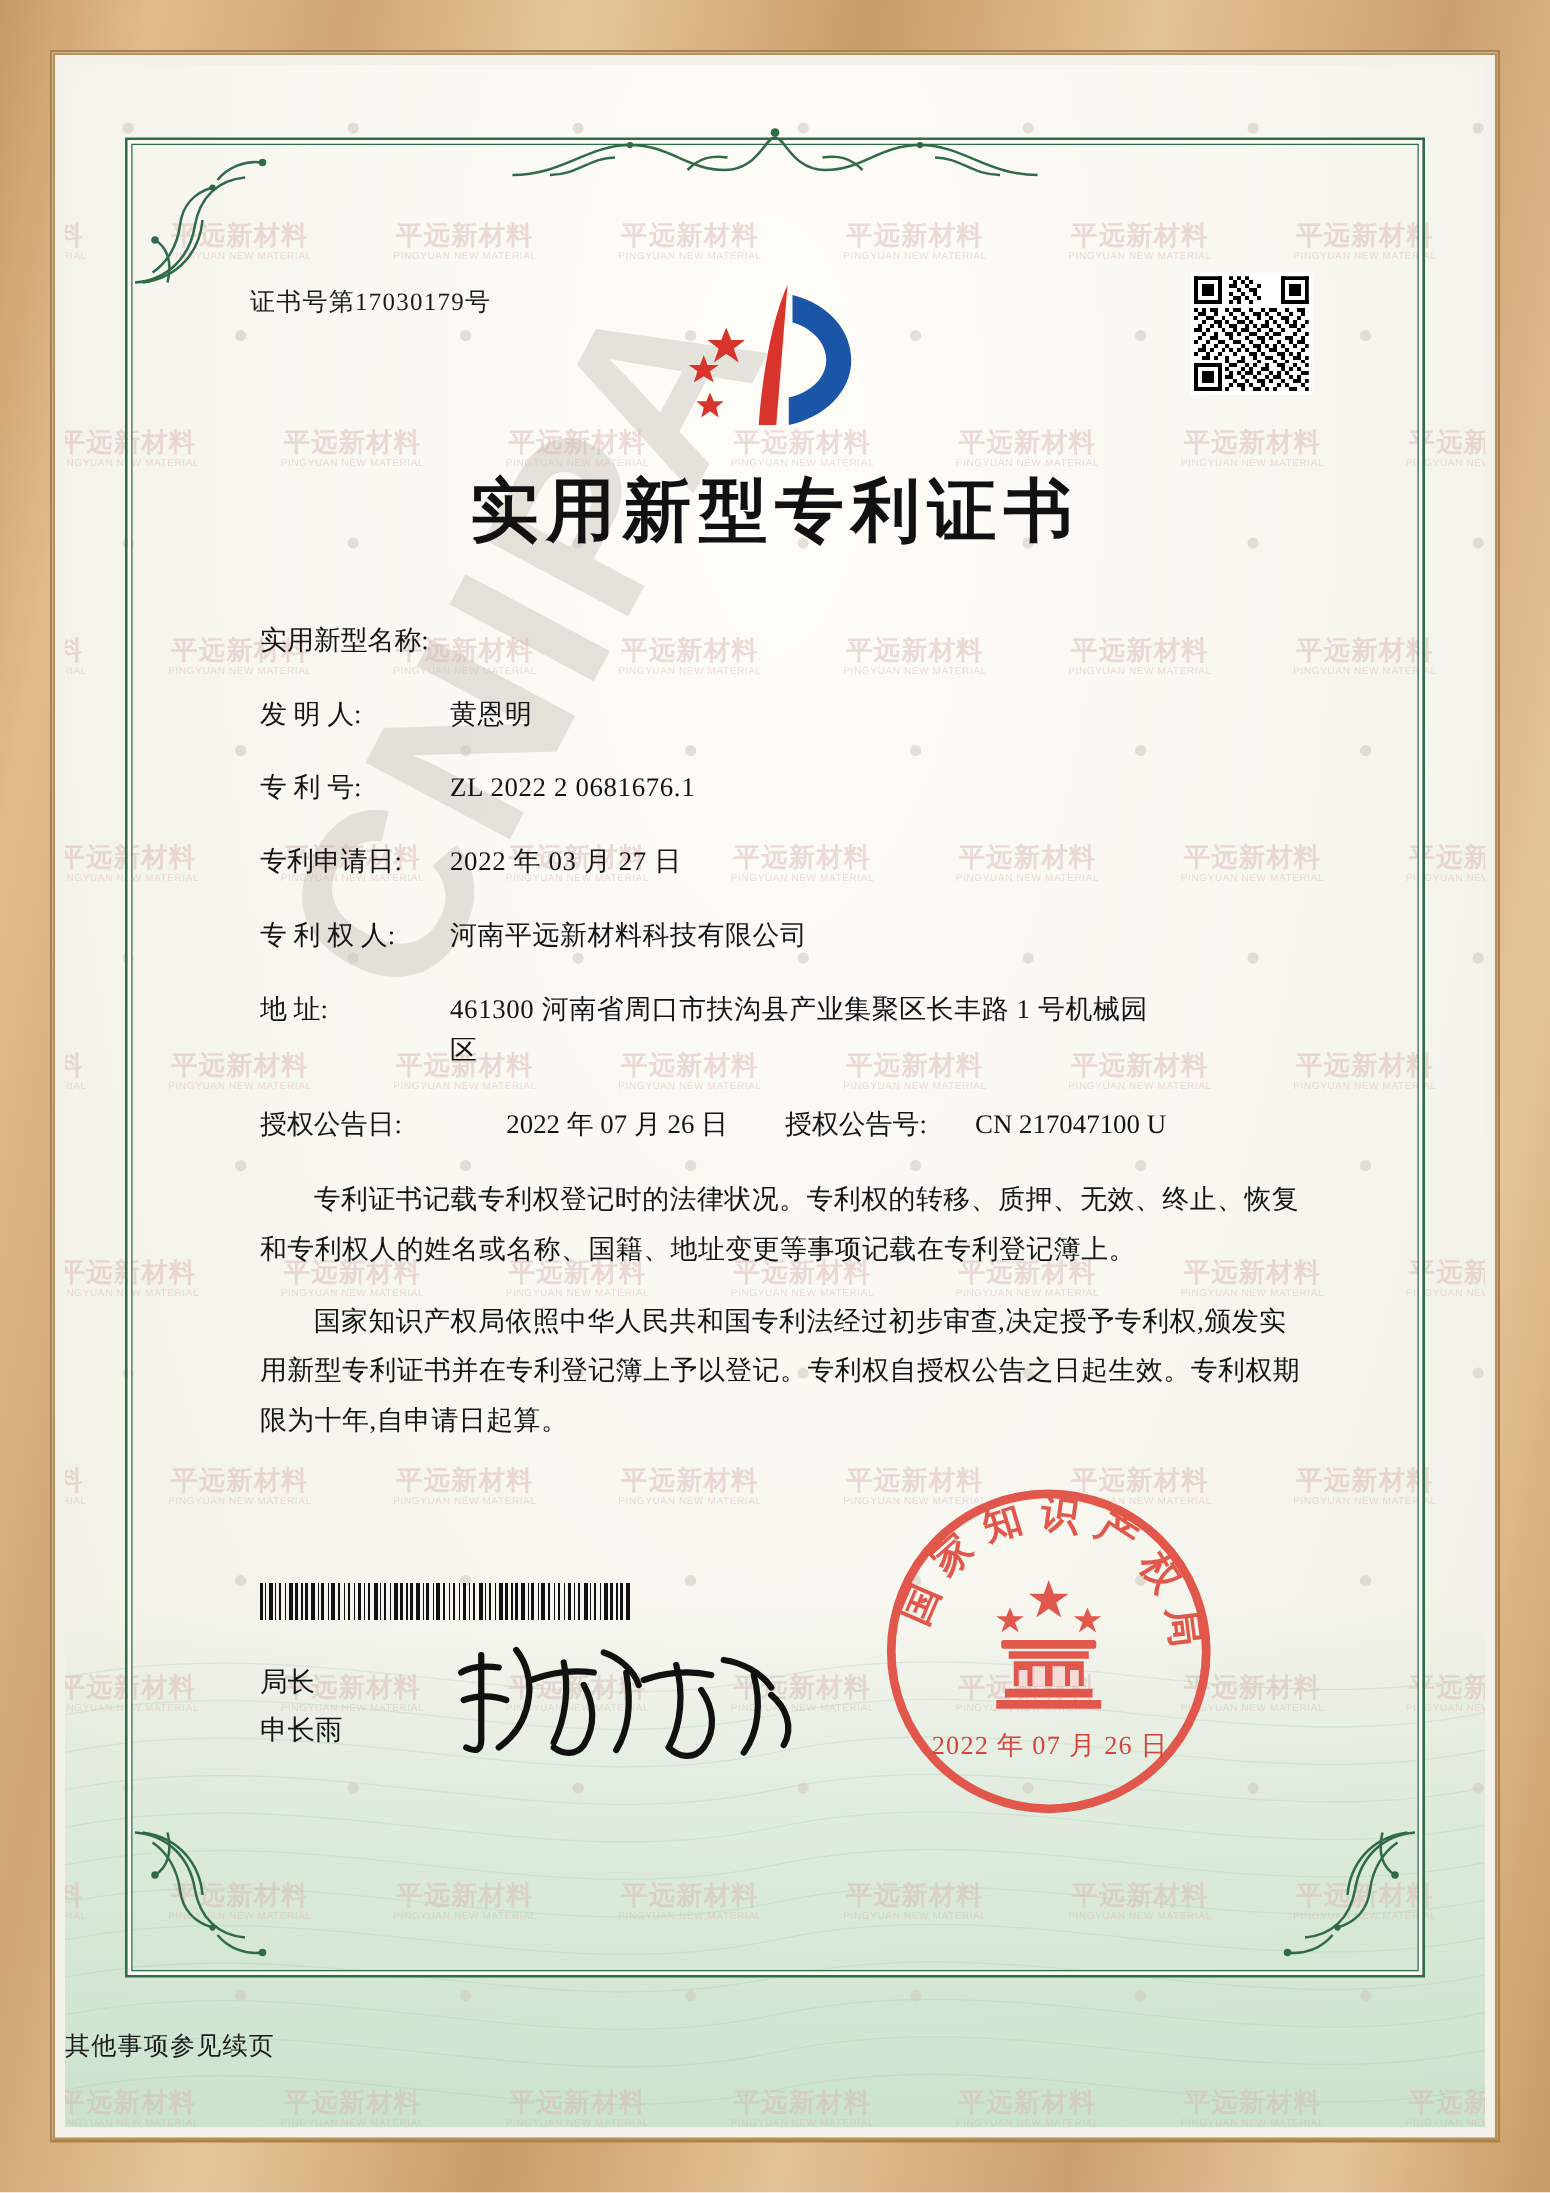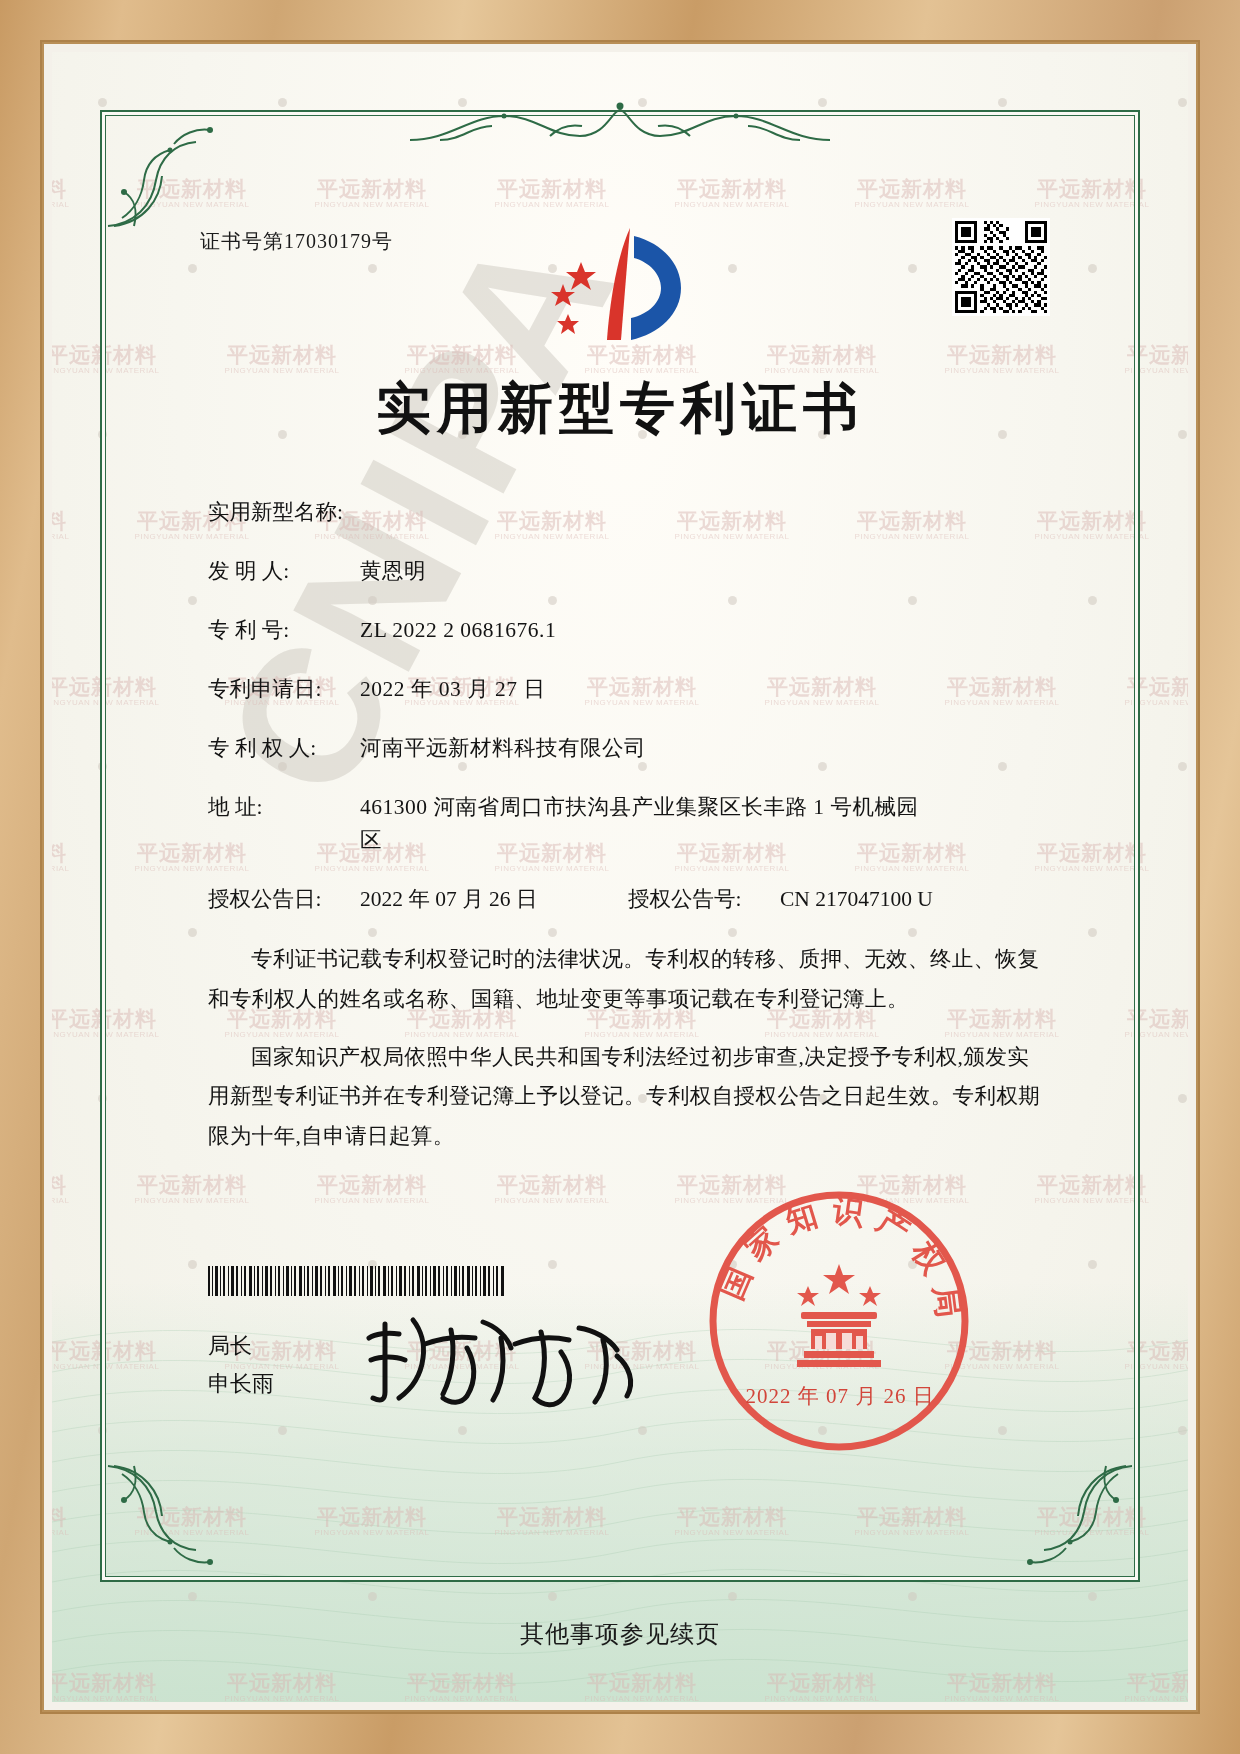--- a/index.html
+++ b/index.html
@@ -201,21 +201,21 @@
   .addr-second {
     margin-left: 152px;
     margin-top: -22px;
     margin-bottom: 30px;
     font-size: 21.5px;
   }
   .two-col {
     display: flex;
     margin-bottom: 26px;
   }
-  .two-col .col-a { width: 420px; display: flex; }
+  .two-col .col-a { width: 420px; display: flex; gap: 45px; }
   .two-col .col-b { display: flex; }
   .two-col .lab2 { width: 152px; flex: none; }
   .two-col .lab3 { width: 152px; flex: none; }
 
   .para {
     font-size: 21.5px;
     line-height: 1.85;
     text-indent: 2em;
     margin-top: 18px;
     color: #141414;
@@ -273,22 +273,22 @@
     text-align: center;
     font-size: 20px;
     color: #1a1a1a;
     letter-spacing: 1px;
   }
 
   .footer-note {
     position: absolute;
     left: 0; right: 0;
     bottom: 52px;
-    text-align: center;
-    font-size: 24px;
+    text-align: left;
+    font-size: 20px;
     color: #1a1a1a;
     letter-spacing: 1px;
     margin-top: 29px;
   }
 </style>
 </head>
 <body>
 
 <div class="frame">
   <div class="frame-inner-bevel"></div>

